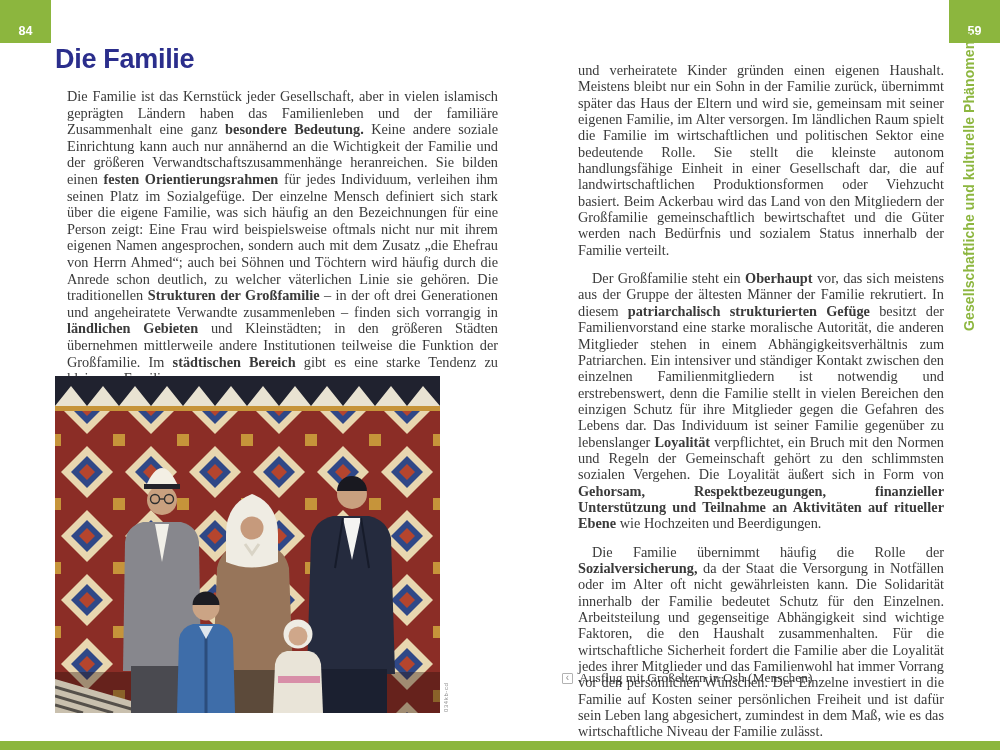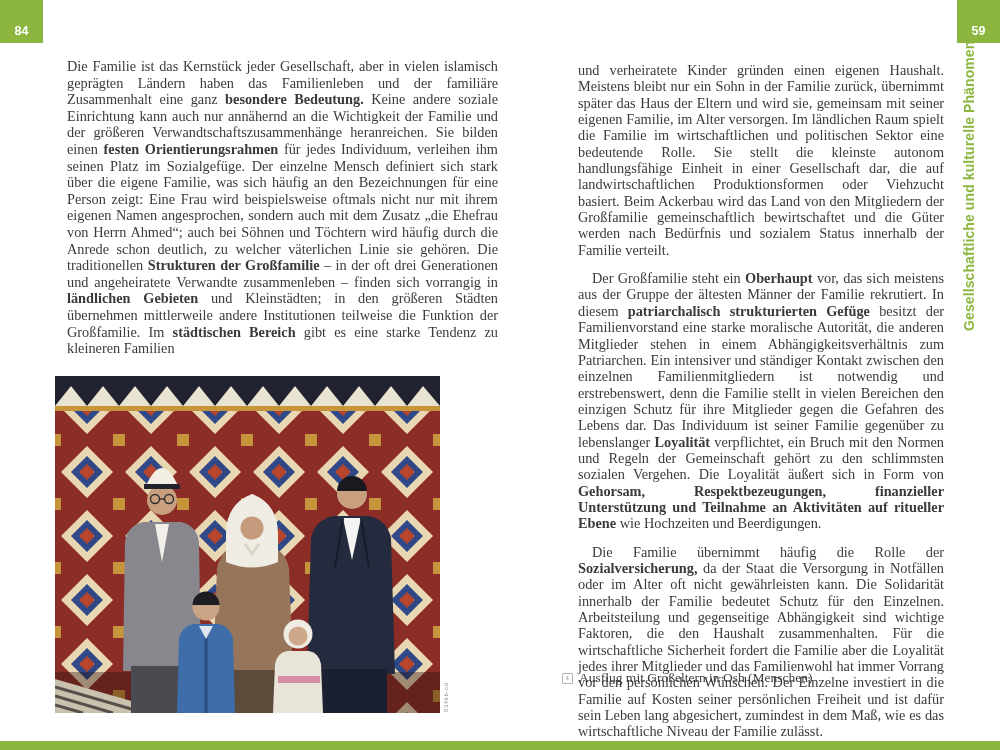--- a/index.html
+++ b/index.html
@@ -9,21 +9,21 @@
   }
   html,body{margin:0;padding:0;}
   body{
     width:1000px;height:750px;position:relative;overflow:hidden;
     background:#ffffff;
     font-family:"Liberation Serif", serif;
     color:var(--text);
   }
   
   .pagenum{
-    position:absolute;top:0;width:43px;height:43px;background:var(--green);
+    position:absolute;top:0;width:51px;height:43px;background:var(--green);
     color:#fff;font-family:"Liberation Sans", sans-serif;font-weight:bold;
     font-size:12.5px;display:flex;align-items:flex-end;justify-content:center;
     padding-bottom:5px;box-sizing:border-box;
   }
   .pagenum.left{left:0;}
   .pagenum.right{right:0;}
   
   .bottom-bar{position:absolute;left:0;top:741px;width:1000px;height:9px;background:var(--green);}
   
   .col-left{position:absolute;left:55px;top:46px;width:455px;}
@@ -69,20 +69,21 @@
     font-size:14px;color:var(--green);letter-spacing:0.1px;
   }
 </style>
 </head>
 <body>
 
 <div class="pagenum left">84</div>
 <div class="pagenum right">59</div>
 
 <div class="col-left">
+  <h1>Die Familie</h1>
   <p class="bodytext" lang="de"><span>Die Familie ist das Kernstück jeder Gesellschaft, aber in vielen islamisch geprägten Ländern haben das Familienleben und der familiäre Zusammenhalt eine ganz </span><b>besondere Bedeutung.</b><span> Keine andere soziale Einrichtung kann auch nur annähernd an die Wichtigkeit der Familie und der größeren Verwandtschaftszusammenhänge heranreichen. Sie bilden einen </span><b>festen Orientierungsrahmen</b><span> für jedes Individuum, verleihen ihm seinen Platz im Sozialgefüge. Der einzelne Mensch definiert sich stark über die eigene Familie, was sich häufig an den Bezeichnungen für eine Person zeigt: Eine Frau wird beispielsweise oftmals nicht nur mit ihrem eigenen Namen angesprochen, sondern auch mit dem Zusatz „die Ehefrau von Herrn Ahmed“; auch bei Söhnen und Töchtern wird häufig durch die Anrede schon deutlich, zu welcher väterlichen Linie sie gehören. Die traditionellen </span><b>Strukturen der Großfamilie</b><span> – in der oft drei Generationen und angeheiratete Verwandte zusammenleben – finden sich vorrangig in </span><b>ländlichen Gebieten</b><span> und Kleinstädten; in den größeren Städten übernehmen mittlerweile andere Institutionen teilweise die Funktion der Großfamilie. Im </span><b>städtischen Bereich</b><span> gibt es eine starke Tendenz zu kleineren Familien</span></p>
 </div>
 
 <div class="photo">
   <svg viewBox="0 0 385 337" width="385" height="337" preserveAspectRatio="none">
     <defs>
       <pattern id="carpet" x="0" y="0" width="64" height="64" patternUnits="userSpaceOnUse">
         <rect width="64" height="64" fill="#8b2d26"></rect>
         <path d="M32 6 L58 32 L32 58 L6 32 Z" fill="#e8d7b0"></path>
         <path d="M32 16 L48 32 L32 48 L16 32 Z" fill="#2f4887"></path>

